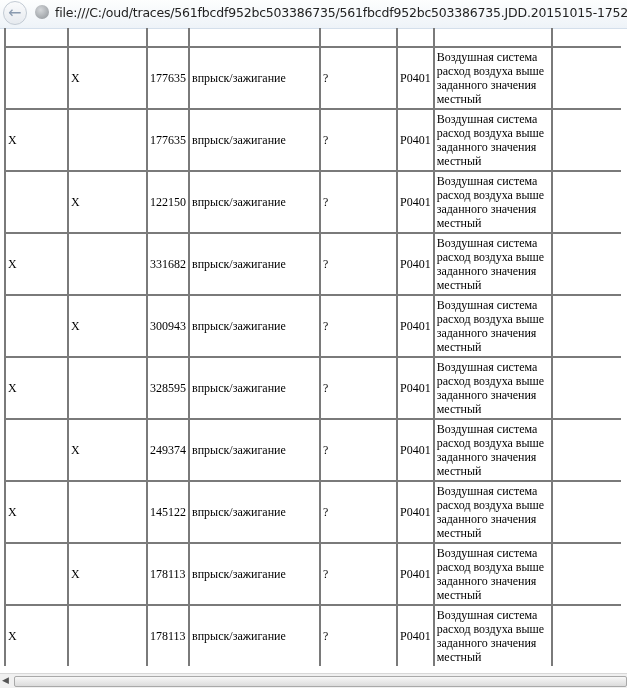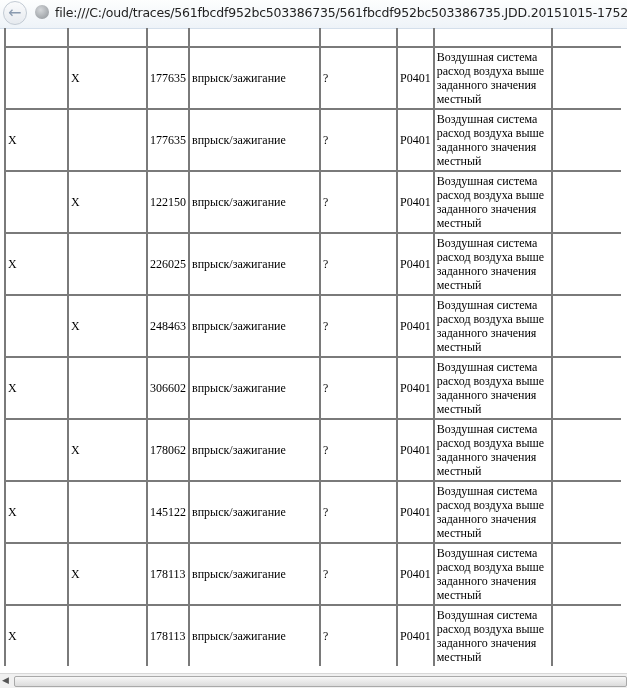--- a/index.html
+++ b/index.html
@@ -68,51 +68,51 @@
           <td class="c3">122150</td>
           <td class="c4">впрыск/зажигание</td>
           <td class="c5">?</td>
           <td class="c6">P0401</td>
           <td class="c7">Воздушная система расход воздуха выше заданного значения местный</td>
           <td class="c8 last"></td>
         </tr>
         <tr>
           <td class="c1">X</td>
           <td class="c2"></td>
-          <td class="c3">226025</td>
+          <td class="c3">331682</td>
           <td class="c4">впрыск/зажигание</td>
           <td class="c5">?</td>
           <td class="c6">P0401</td>
           <td class="c7">Воздушная система расход воздуха выше заданного значения местный</td>
           <td class="c8 last"></td>
         </tr>
         <tr>
           <td class="c1"></td>
           <td class="c2">X</td>
-          <td class="c3">248463</td>
+          <td class="c3">300943</td>
           <td class="c4">впрыск/зажигание</td>
           <td class="c5">?</td>
           <td class="c6">P0401</td>
           <td class="c7">Воздушная система расход воздуха выше заданного значения местный</td>
           <td class="c8 last"></td>
         </tr>
         <tr>
           <td class="c1">X</td>
           <td class="c2"></td>
-          <td class="c3">306602</td>
+          <td class="c3">328595</td>
           <td class="c4">впрыск/зажигание</td>
           <td class="c5">?</td>
           <td class="c6">P0401</td>
           <td class="c7">Воздушная система расход воздуха выше заданного значения местный</td>
           <td class="c8 last"></td>
         </tr>
         <tr>
           <td class="c1"></td>
           <td class="c2">X</td>
-          <td class="c3">178062</td>
+          <td class="c3">249374</td>
           <td class="c4">впрыск/зажигание</td>
           <td class="c5">?</td>
           <td class="c6">P0401</td>
           <td class="c7">Воздушная система расход воздуха выше заданного значения местный</td>
           <td class="c8 last"></td>
         </tr>
         <tr>
           <td class="c1">X</td>
           <td class="c2"></td>
           <td class="c3">145122</td>

